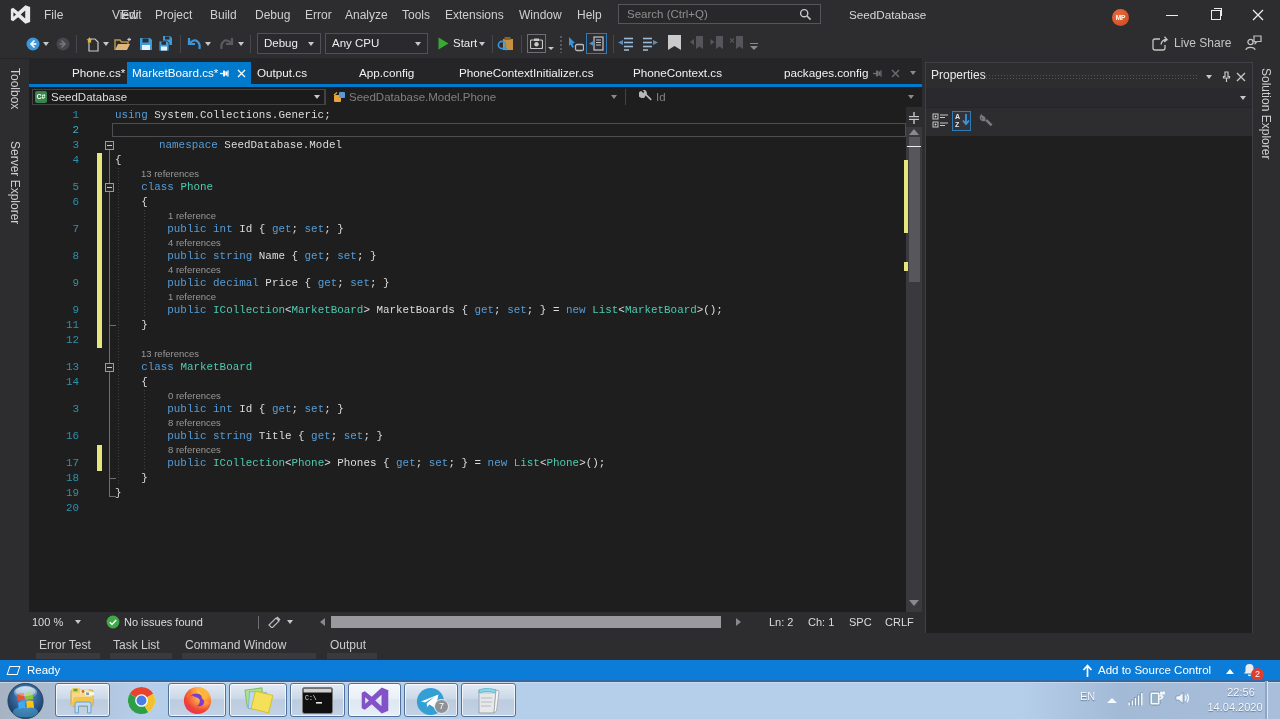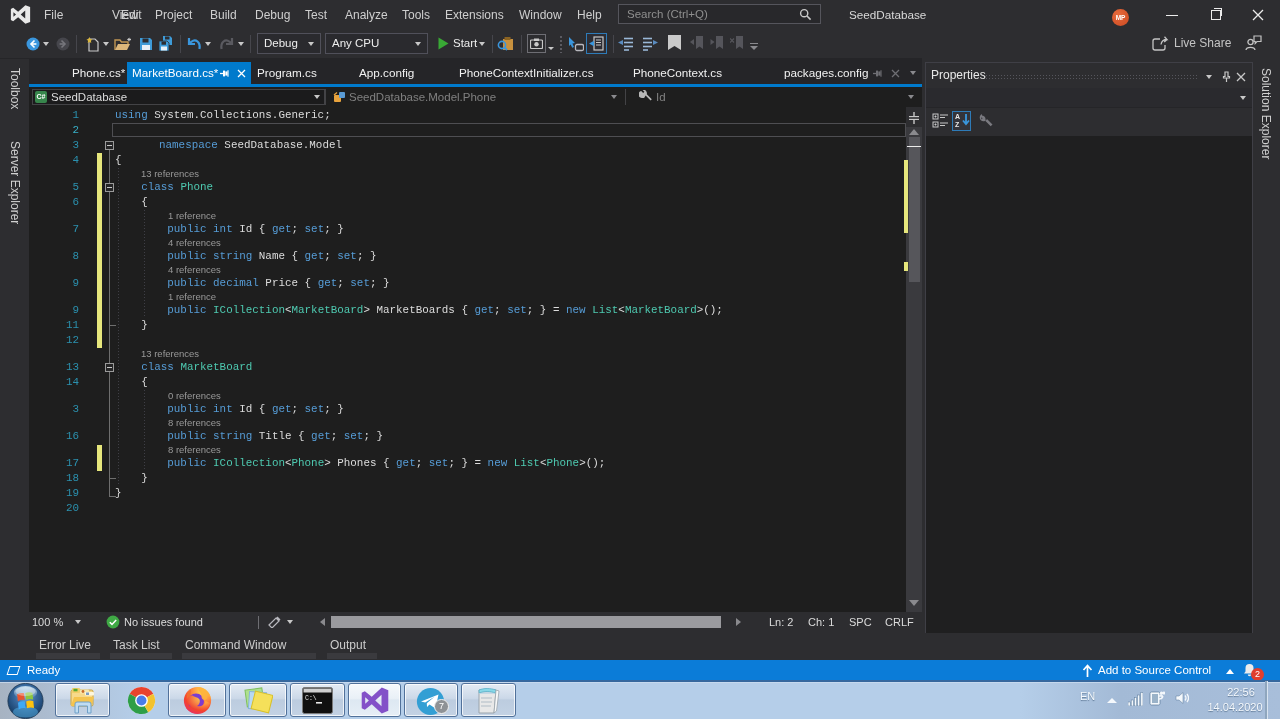--- a/index.html
+++ b/index.html
@@ -26,21 +26,21 @@
 <div class="a" id="titlebar" style="left:0;top:0;width:1280px;height:30px;background:#2D2D30;"></div>
 <svg class="a" style="left:10px;top:4px;" width="21" height="21" viewBox="0 0 24 24">
   <path fill="#E9E9E9" fill-rule="evenodd" d="M17.6,1.3 L23,3.5 V20.5 L17.6,22.7 L9.3,15.2 L3.6,19.6 L1,18.4 V5.6 L3.6,4.4 L9.3,8.8 Z M17.4,7.3 L12.2,12 L17.4,16.7 Z M3.9,9.3 L6.9,12 L3.9,14.7 Z"></path>
 </svg>
 <span class="menu" style="left:44px;">File</span>
 <span class="menu" style="left:77px;margin-left:44px;">Edit</span>
 <span class="menu" style="left:112px;">View</span>
 <span class="menu" style="left:155px;">Project</span>
 <span class="menu" style="left:210px;">Build</span>
 <span class="menu" style="left:255px;">Debug</span>
-<span class="menu" style="left:305px;">Test</span>
+<span class="menu" style="left:305px;">Error</span>
 <span class="menu" style="left:345px;">Analyze</span>
 <span class="menu" style="left:402px;">Tools</span>
 <span class="menu" style="left:445px;">Extensions</span>
 <span class="menu" style="left:519px;">Window</span>
 <span class="menu" style="left:577px;">Help</span>
 <div class="a" style="left:618px;top:4px;width:203px;height:20px;background:#28282B;border:1px solid #55555C;box-sizing:border-box;"></div>
 <span class="a" style="left:627px;top:4px;height:20px;line-height:20px;font-size:11.5px;color:#8F8F8F;">Search (Ctrl+Q)</span>
 <svg class="a" style="left:799px;top:8px;" width="13" height="13" viewBox="0 0 13 13">
       <circle cx="5.2" cy="5.2" r="3.6" fill="none" stroke="#C8C8C8" stroke-width="1.4"></circle>
       <line x1="8" y1="8" x2="11.6" y2="11.6" stroke="#C8C8C8" stroke-width="1.6"></line>
@@ -207,21 +207,21 @@
 <span class="tab" style="left:132px;color:#fff;">MarketBoard.cs*</span>
 <svg class="a" style="left:219px;top:68px;" width="11" height="11" viewBox="0 0 11 11">
       <path d="M1,5.5 H4" stroke="#fff" stroke-width="1.3" fill="none"></path>
       <rect x="4" y="2.6" width="2" height="5.8" fill="#fff"></rect>
       <path d="M6.3,3.4 h2.2 v4.2 h-2.2" fill="#fff"></path>
       <path d="M9,2.2 V8.8" stroke="#fff" stroke-width="1.1"></path>
     </svg>
 <svg class="a" style="left:237px;top:69px;" width="9" height="9" viewBox="0 0 9 9">
       <path d="M1,1 L8,8 M8,1 L1,8" stroke="#fff" stroke-width="1.3"></path>
     </svg>
-<span class="tab" style="left:257px;">Program.cs</span>
+<span class="tab" style="left:257px;">Output.cs</span>
 <span class="tab" style="left:359px;">App.config</span>
 <span class="tab" style="left:459px;">PhoneContextInitializer.cs</span>
 <span class="tab" style="left:633px;">PhoneContext.cs</span>
 <span class="tab" style="left:784px;">packages.config</span>
 <svg class="a" style="left:872px;top:68px;" width="11" height="11" viewBox="0 0 11 11">
       <path d="M1,5.5 H4" stroke="#6E6E73" stroke-width="1.3" fill="none"></path>
       <rect x="4" y="2.6" width="2" height="5.8" fill="#6E6E73"></rect>
       <path d="M6.3,3.4 h2.2 v4.2 h-2.2" fill="#6E6E73"></path>
       <path d="M9,2.2 V8.8" stroke="#6E6E73" stroke-width="1.1"></path>
     </svg>
@@ -394,21 +394,21 @@
     </svg>
 <div class="dd" style="left:287px;top:620px;"></div>
 <div class="a" style="left:320px;top:618px;width:0;height:0;border-top:4px solid transparent;border-bottom:4px solid transparent;border-right:5px solid #8A8A8E;"></div>
 <div class="a" style="left:331px;top:616px;width:390px;height:12px;background:#9A9A9E;"></div>
 <div class="a" style="left:736px;top:618px;width:0;height:0;border-top:4px solid transparent;border-bottom:4px solid transparent;border-left:5px solid #8A8A8E;"></div>
 <span class="a" style="left:769px;top:612px;height:21px;line-height:21px;font-size:11px;color:#DCDCDC;text-align:center;">Ln: 2</span>
 <span class="a" style="left:808px;top:612px;height:21px;line-height:21px;font-size:11px;color:#DCDCDC;">Ch: 1</span>
 <span class="a" style="left:849px;top:612px;height:21px;line-height:21px;font-size:11px;color:#DCDCDC;">SPC</span>
 <span class="a" style="left:885px;top:612px;height:21px;line-height:21px;font-size:11px;color:#DCDCDC;">CRLF</span>
 <div class="a" id="paneltabs" style="left:0;top:633px;width:1280px;height:27px;background:#2D2D30;"></div>
-<span class="a" style="left:39px;top:635px;height:20px;line-height:20px;font-size:12px;color:#CCCCCC;">Error Live</span>
+<span class="a" style="left:39px;top:635px;height:20px;line-height:20px;font-size:12px;color:#CCCCCC;">Error Test</span>
 <span class="a" style="left:113px;top:635px;height:20px;line-height:20px;font-size:12px;color:#CCCCCC;">Task List</span>
 <span class="a" style="left:185px;top:635px;height:20px;line-height:20px;font-size:12px;color:#CCCCCC;">Command Window</span>
 <span class="a" style="left:330px;top:635px;height:20px;line-height:20px;font-size:12px;color:#CCCCCC;">Output</span>
 <div class="a" style="left:36px;top:653px;width:64px;height:6px;background:#3A3A3E;"></div>
 <div class="a" style="left:110px;top:653px;width:62px;height:6px;background:#3A3A3E;"></div>
 <div class="a" style="left:182px;top:653px;width:134px;height:6px;background:#3A3A3E;"></div>
 <div class="a" style="left:327px;top:653px;width:50px;height:6px;background:#3A3A3E;"></div>
 <div class="a" id="statusbar" style="left:0;top:660px;width:1280px;height:21px;background:#0B7CD8;"></div>
 <div class="a" style="left:8px;top:666px;width:11px;height:9px;border:1.4px solid #fff;transform:skewX(-18deg);box-sizing:border-box;"></div>
 <span class="a" style="left:27px;top:660px;height:21px;line-height:21px;font-size:11.5px;color:#fff;">Ready</span>

